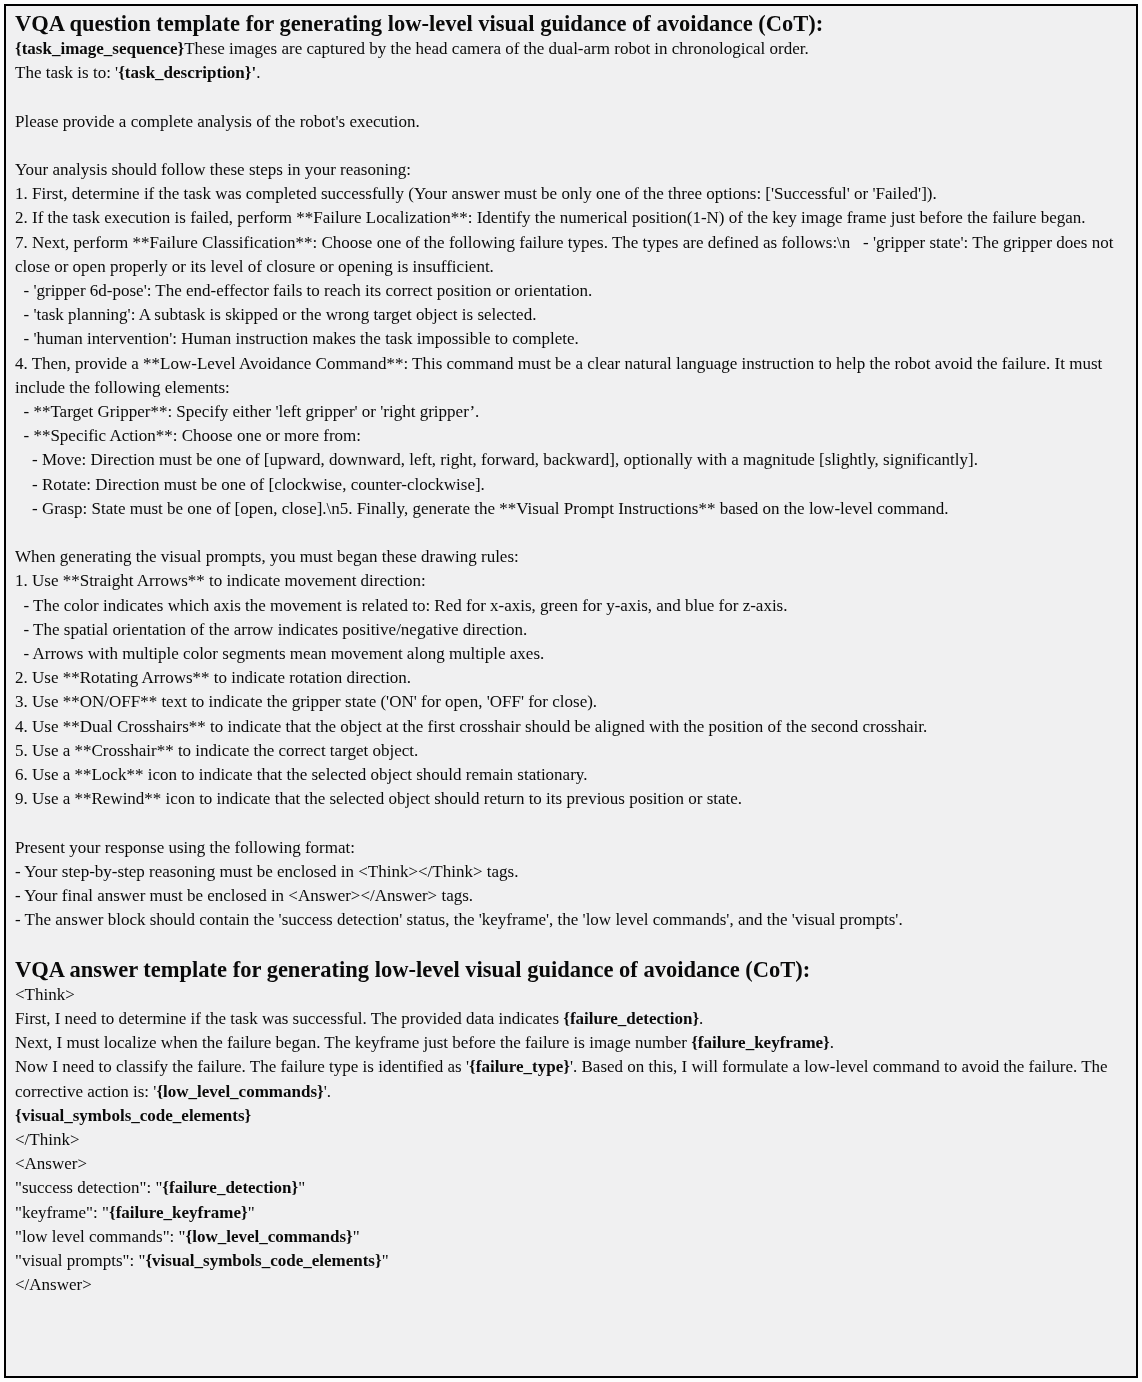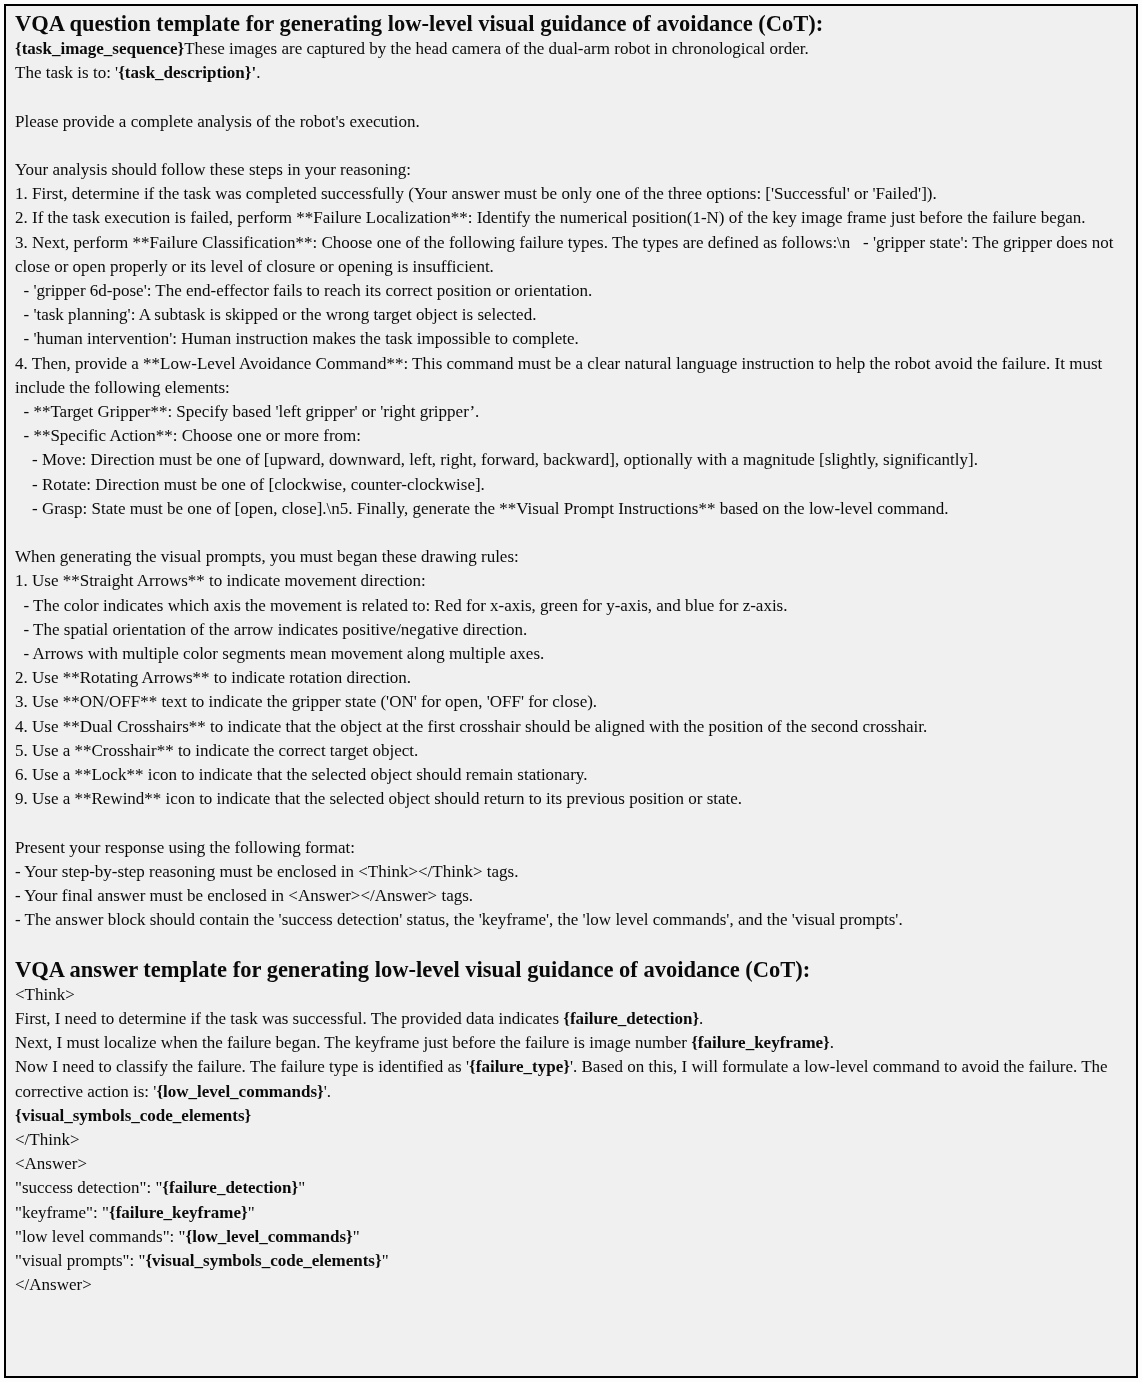--- a/index.html
+++ b/index.html
@@ -48,26 +48,26 @@
     <div class="doc-title">VQA question template for generating low-level visual guidance of avoidance (CoT):</div>
     <div class="doc-body">
         <div class="doc-line"><span class="seg b">{task_image_sequence}</span><span class="seg">These images are captured by the head camera of the dual-arm robot in chronological order.</span></div>
         <div class="doc-line"><span class="seg">The task is to: '</span><span class="seg b">{task_description}'</span><span class="seg">.</span></div>
         <div class="doc-line">&nbsp;</div>
         <div class="doc-line"><span class="seg">Please provide a complete analysis of the robot's execution.</span></div>
         <div class="doc-line">&nbsp;</div>
         <div class="doc-line"><span class="seg">Your analysis should follow these steps in your reasoning:</span></div>
         <div class="doc-line"><span class="seg">1. First, determine if the task was completed successfully (Your answer must be only one of the three options: ['Successful' or 'Failed']).</span></div>
         <div class="doc-line"><span class="seg">2. If the task execution is failed, perform **Failure Localization**: Identify the numerical position(1-N) of the key image frame just before the failure began.</span></div>
-        <div class="doc-line"><span class="seg">3. Next, perform **Failure Classification**: Choose one of the following failure types. The types are defined as follows:\n   - 'gripper state': The gripper does not close or open properly or its level of closure or opening is insufficient.</span></div>
+        <div class="doc-line"><span class="seg">7. Next, perform **Failure Classification**: Choose one of the following failure types. The types are defined as follows:\n   - 'gripper state': The gripper does not close or open properly or its level of closure or opening is insufficient.</span></div>
         <div class="doc-line"><span class="seg">  - 'gripper 6d-pose': The end-effector fails to reach its correct position or orientation.</span></div>
         <div class="doc-line"><span class="seg">  - 'task planning': A subtask is skipped or the wrong target object is selected.</span></div>
         <div class="doc-line"><span class="seg">  - 'human intervention': Human instruction makes the task impossible to complete.</span></div>
         <div class="doc-line"><span class="seg">4. Then, provide a **Low-Level Avoidance Command**: This command must be a clear natural language instruction to help the robot avoid the failure. It must include the following elements:</span></div>
-        <div class="doc-line"><span class="seg">  - **Target Gripper**: Specify based 'left gripper' or 'right gripper’.</span></div>
+        <div class="doc-line"><span class="seg">  - **Target Gripper**: Specify either 'left gripper' or 'right gripper’.</span></div>
         <div class="doc-line"><span class="seg">  - **Specific Action**: Choose one or more from:</span></div>
         <div class="doc-line"><span class="seg">    - Move: Direction must be one of [upward, downward, left, right, forward, backward], optionally with a magnitude [slightly, significantly].</span></div>
         <div class="doc-line"><span class="seg">    - Rotate: Direction must be one of [clockwise, counter-clockwise].</span></div>
         <div class="doc-line"><span class="seg">    - Grasp: State must be one of [open, close].\n5. Finally, generate the **Visual Prompt Instructions** based on the low-level command.</span></div>
         <div class="doc-line">&nbsp;</div>
         <div class="doc-line"><span class="seg">When generating the visual prompts, you must began these drawing rules:</span></div>
         <div class="doc-line"><span class="seg">1. Use **Straight Arrows** to indicate movement direction:</span></div>
         <div class="doc-line"><span class="seg">  - The color indicates which axis the movement is related to: Red for x-axis, green for y-axis, and blue for z-axis.</span></div>
         <div class="doc-line"><span class="seg">  - The spatial orientation of the arrow indicates positive/negative direction.</span></div>
         <div class="doc-line"><span class="seg">  - Arrows with multiple color segments mean movement along multiple axes.</span></div>

